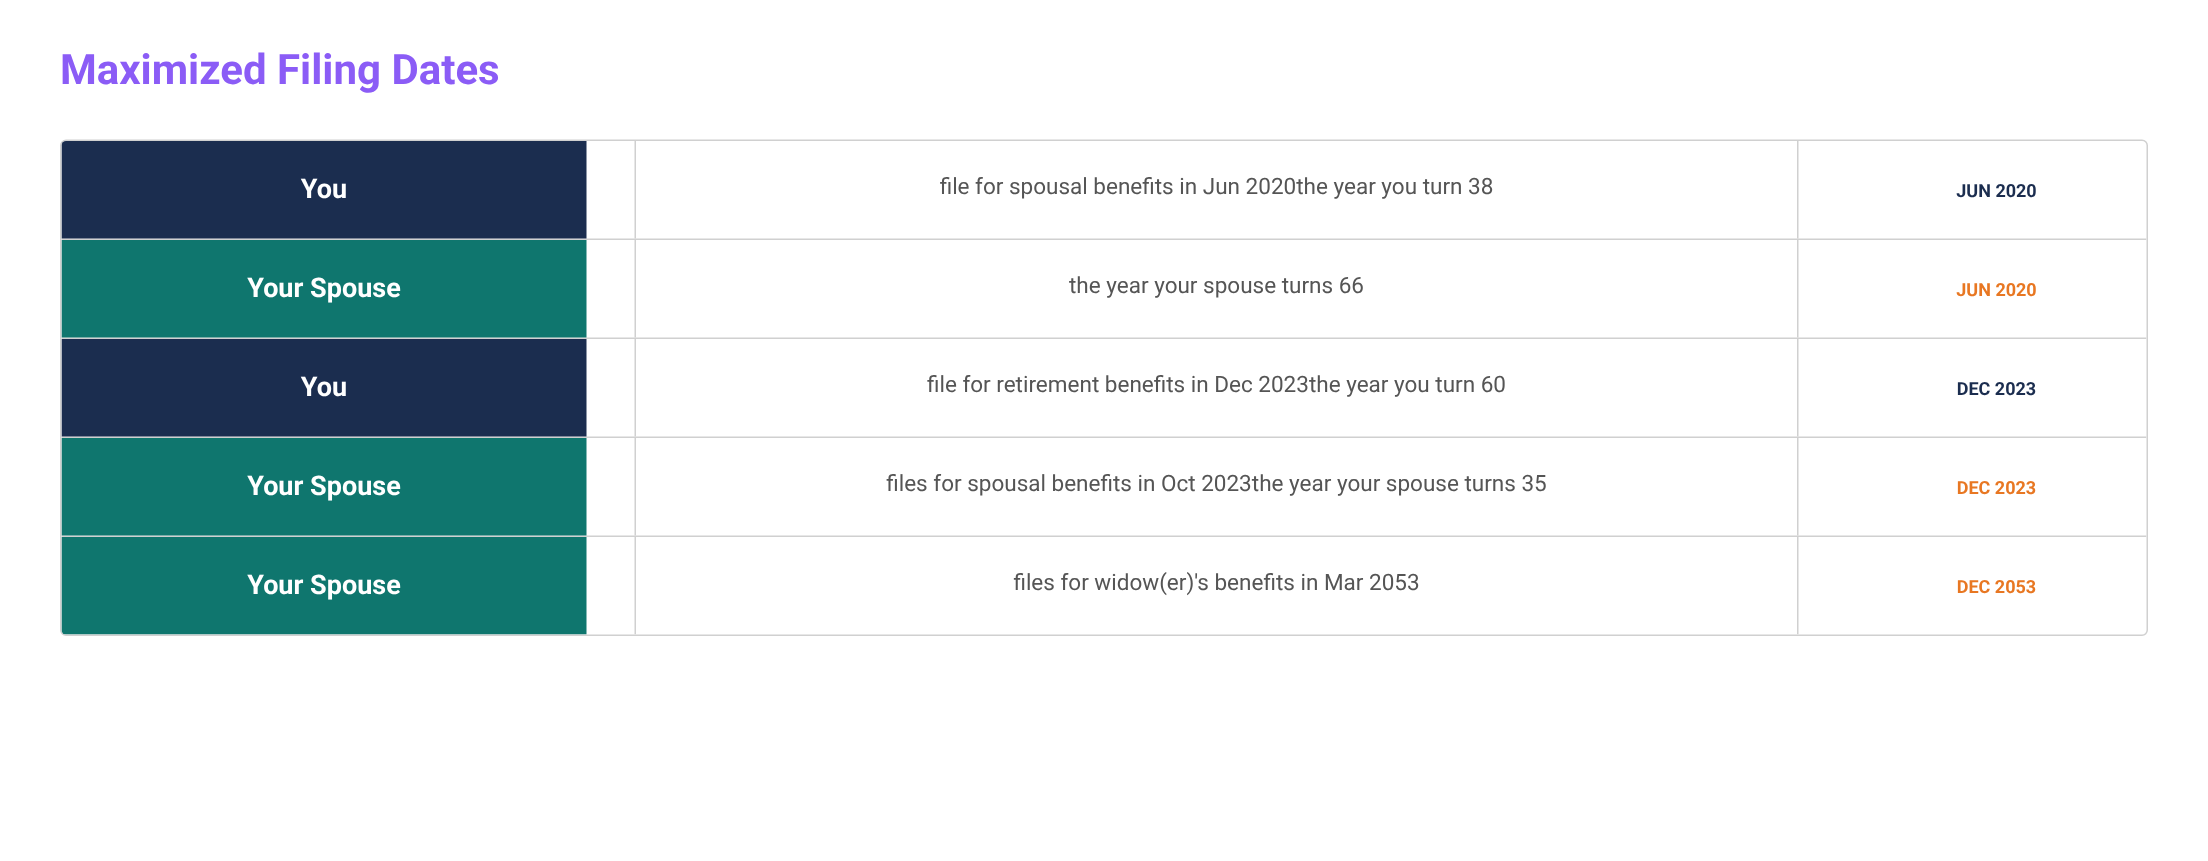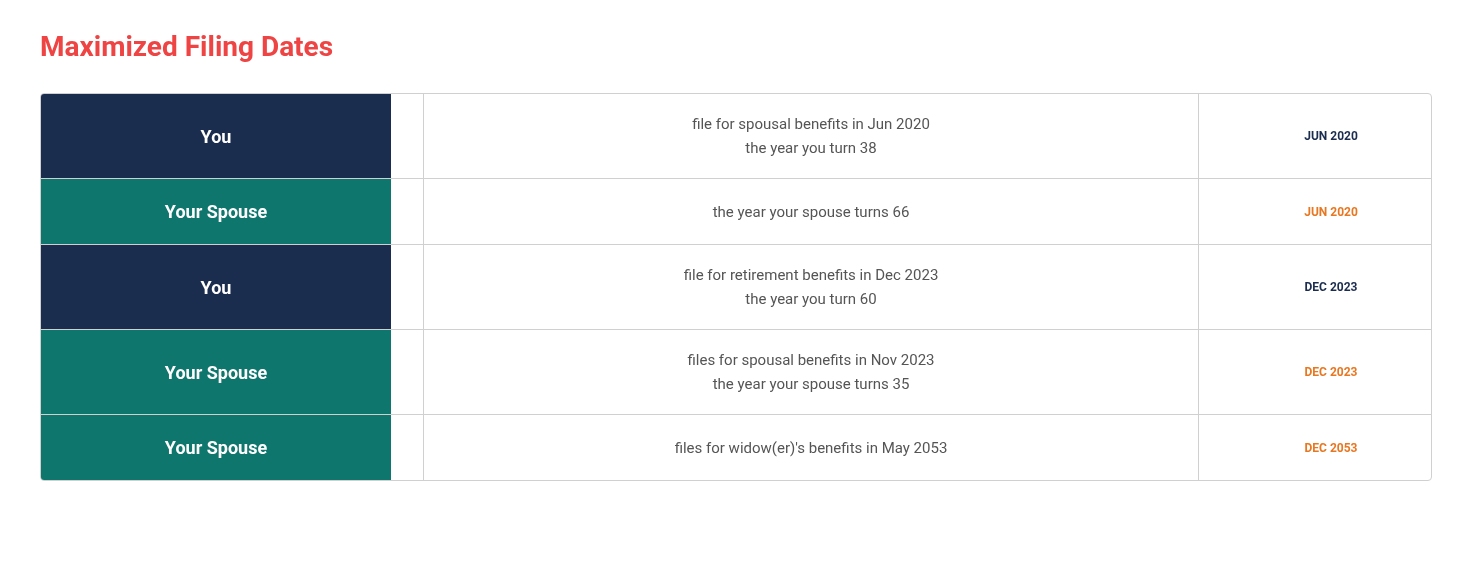--- a/index.html
+++ b/index.html
@@ -5,21 +5,21 @@
     * { box-sizing: border-box; margin: 0; padding: 0; }
     body {
       font-family: -apple-system, BlinkMacSystemFont, 'Segoe UI', Roboto, sans-serif;
       background: #ffffff;
       padding: 30px 40px;
       color: #333;
     }
     h1 {
       font-size: 28px;
       font-weight: 700;
-      color: #ef4444;
+      color: #8b5cf6;
       margin-bottom: 30px;
     }
     .table-container {
       width: 100%;
       border: 1px solid #d0d0d0;
       border-radius: 4px;
       overflow: hidden;
     }
     .row {
       display: flex;
@@ -45,22 +45,22 @@
       background-color: #0f766e;
     }
     .col-label span {
       color: #ffffff;
       font-size: 18px;
       font-weight: 700;
     }
     .col-description {
       flex: 1;
       display: flex;
-      flex-direction: column;
-      align-items: center;
+      flex-direction: row;
+      align-items: flex-start;
       justify-content: center;
       padding: 18px 20px;
       border-left: 1px solid #d0d0d0;
       border-right: 1px solid #d0d0d0;
       text-align: center;
       color: #555;
       font-size: 15px;
       line-height: 1.6;
     }
     .col-date {
@@ -114,27 +114,27 @@
         <div>file for retirement benefits in Dec 2023</div>
         <div>the year you turn 60</div>
       </div>
       <div class="col-date navy-text">DEC 2023</div>
     </div>
     <div class="row">
       <div class="col-label orange">
         <span>Your Spouse</span>
       </div>
       <div class="col-description">
-        <div>files for spousal benefits in Nov 2023</div>
+        <div>files for spousal benefits in Oct 2023</div>
         <div>the year your spouse turns 35</div>
       </div>
       <div class="col-date orange-text">DEC 2023</div>
     </div>
     <div class="row">
       <div class="col-label orange">
         <span>Your Spouse</span>
       </div>
       <div class="col-description">
-        <div>files for widow(er)'s benefits in May 2053</div>
+        <div>files for widow(er)'s benefits in Mar 2053</div>
       </div>
       <div class="col-date orange-text">DEC 2053</div>
     </div>
   </div>
 
 </body></html>

